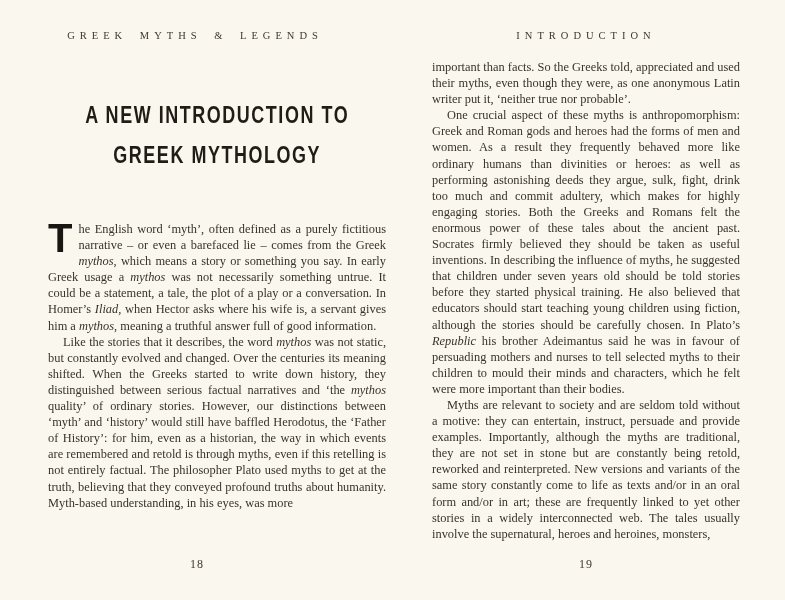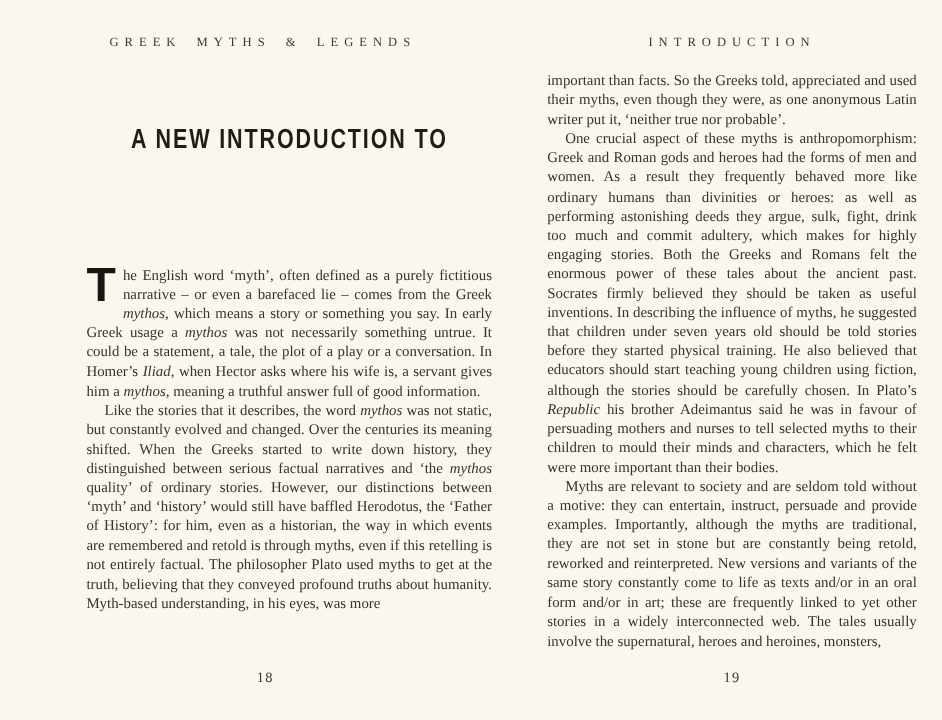--- a/index.html
+++ b/index.html
@@ -8,21 +8,21 @@
     background: #faf7ee;
     font-family: "Liberation Serif", serif;
     overflow: hidden;
   }
   .spread {
     position: relative;
     width: 785px; height: 600px;
     background: #faf7ee;
     color: #37322a;
   }
-  .page { position: absolute; top: 0; height: 600px; margin-left: 24px; }
+  .page { position: absolute; top: 0; height: 600px; }
   .page-left  { left: 48px;  width: 338px; }
   .page-right { left: 432px; width: 308px; }
 
   .running-header {
     position: absolute; top: 30px; left: 0; right: 0;
     text-align: center;
     font-size: 10.5px;
     letter-spacing: 5px;
     word-spacing: 5px;
     color: #3e382e;
@@ -94,20 +94,21 @@
 </head>
 <body>
 
 <div class="spread">
 
   <div class="page page-left">
     <div class="running-header">GREEK MYTHS &amp; LEGENDS</div>
 
     <div class="chapter-title">
       <span class="title-line"><span class="condensed">A NEW INTRODUCTION TO</span></span>
+      <span class="title-line"><span class="condensed">GREEK MYTHOLOGY</span></span>
     </div>
 
 
     <div class="body-text">
         <p class=""><span class="dropcap">T</span><b>he English word</b><span> ‘myth’, often defined as a purely fictitious narrative – or even a barefaced lie – comes from the Greek </span><i>mythos</i><span>, which means a story or something you say. In early Greek usage a </span><i>mythos</i><span> was not necessarily something untrue. It could be a statement, a tale, the plot of a play or a conversation. In Homer’s </span><i>Iliad</i><span>, when Hector asks where his wife is, a servant gives him a </span><i>mythos</i><span>, meaning a truthful answer full of good information.</span></p>
         <p class="indent"><span>Like the stories that it describes, the word </span><i>mythos</i><span> was not static, but constantly evolved and changed. Over the centuries its meaning shifted. When the Greeks started to write down history, they distinguished between serious factual narratives and ‘the </span><i>mythos</i><span> quality’ of ordinary stories. However, our distinctions between ‘myth’ and ‘history’ would still have baffled Herodotus, the ‘Father of History’: for him, even as a historian, the way in which events are remembered and retold is through myths, even if this retelling is not entirely factual. The philosopher Plato used myths to get at the truth, believing that they conveyed profound truths about humanity. Myth-based understanding, in his eyes, was more</span></p>
       </div>
 
     <div class="page-number">18</div>
   </div>

